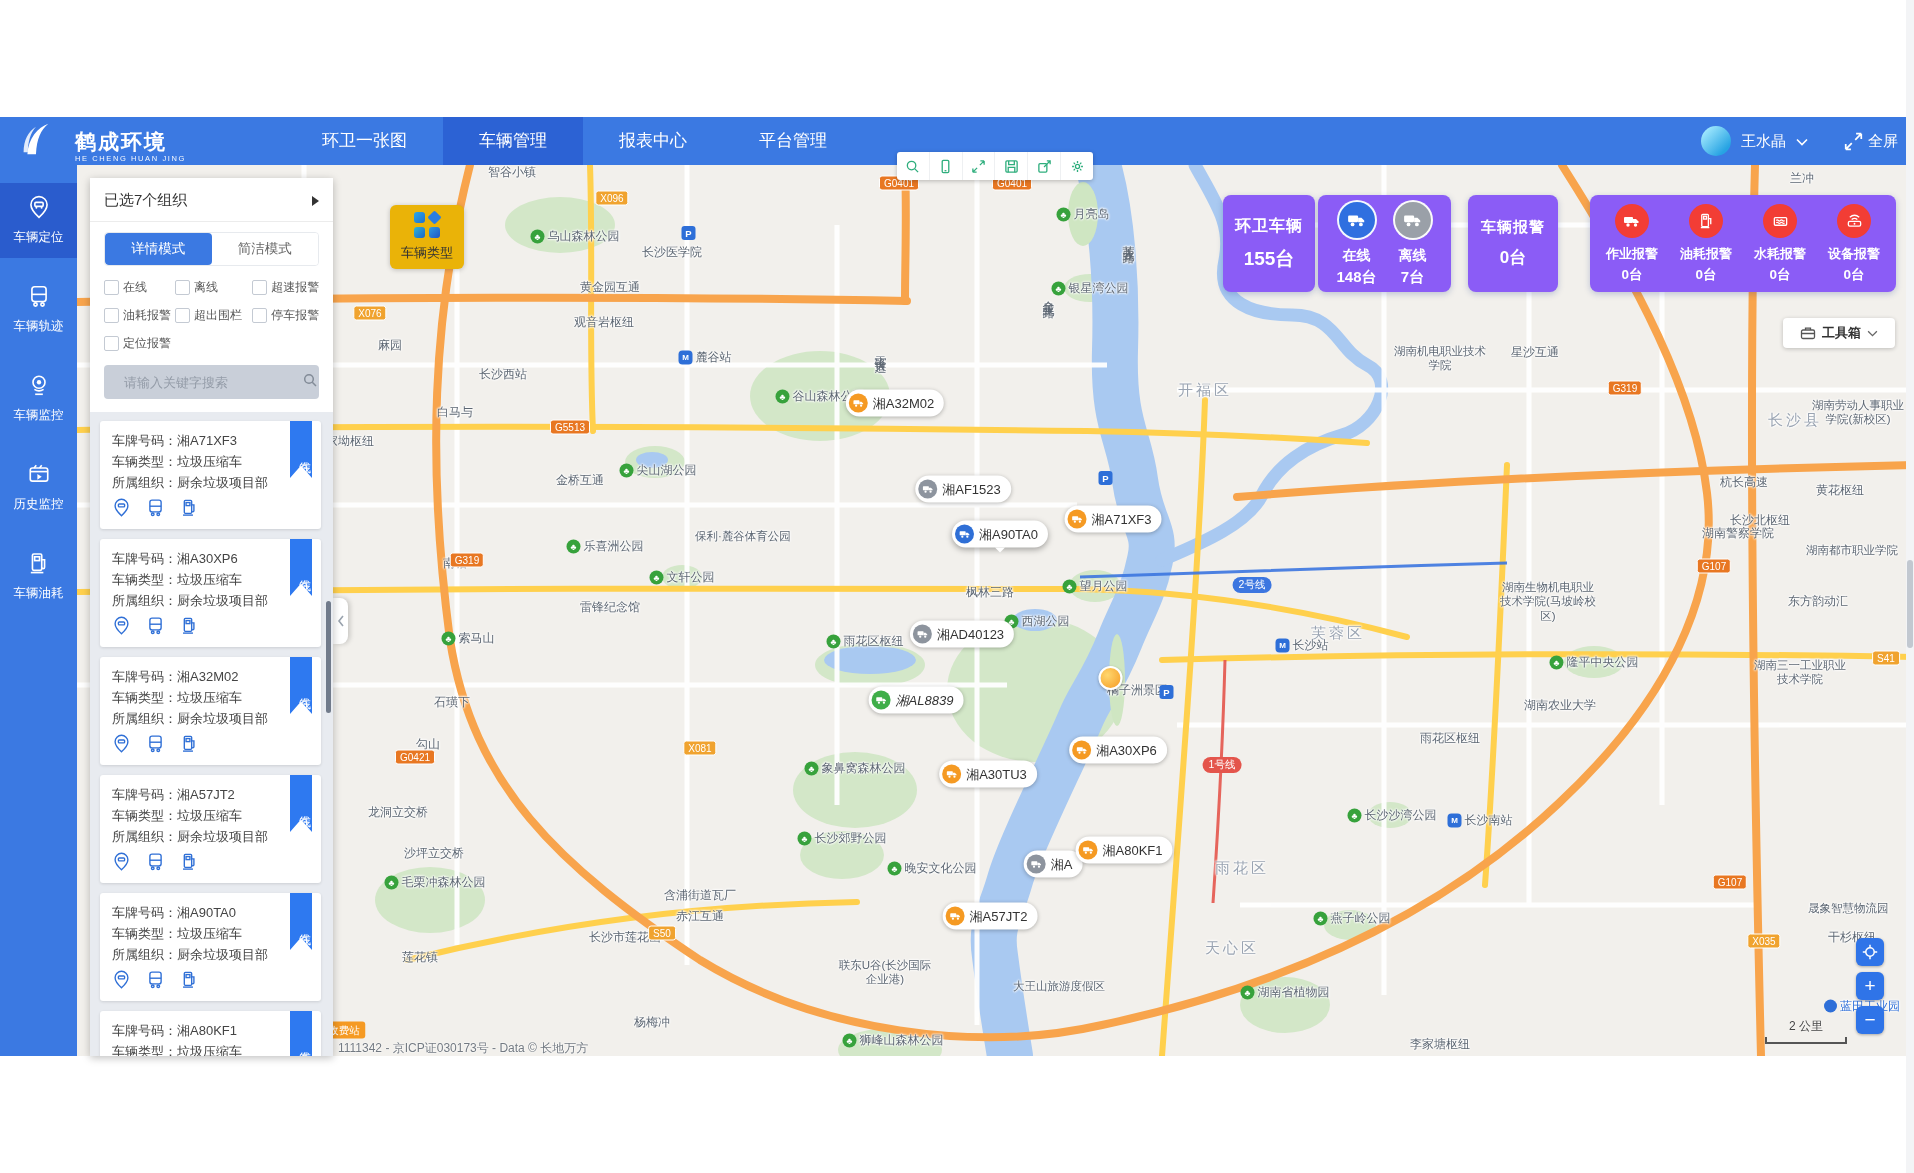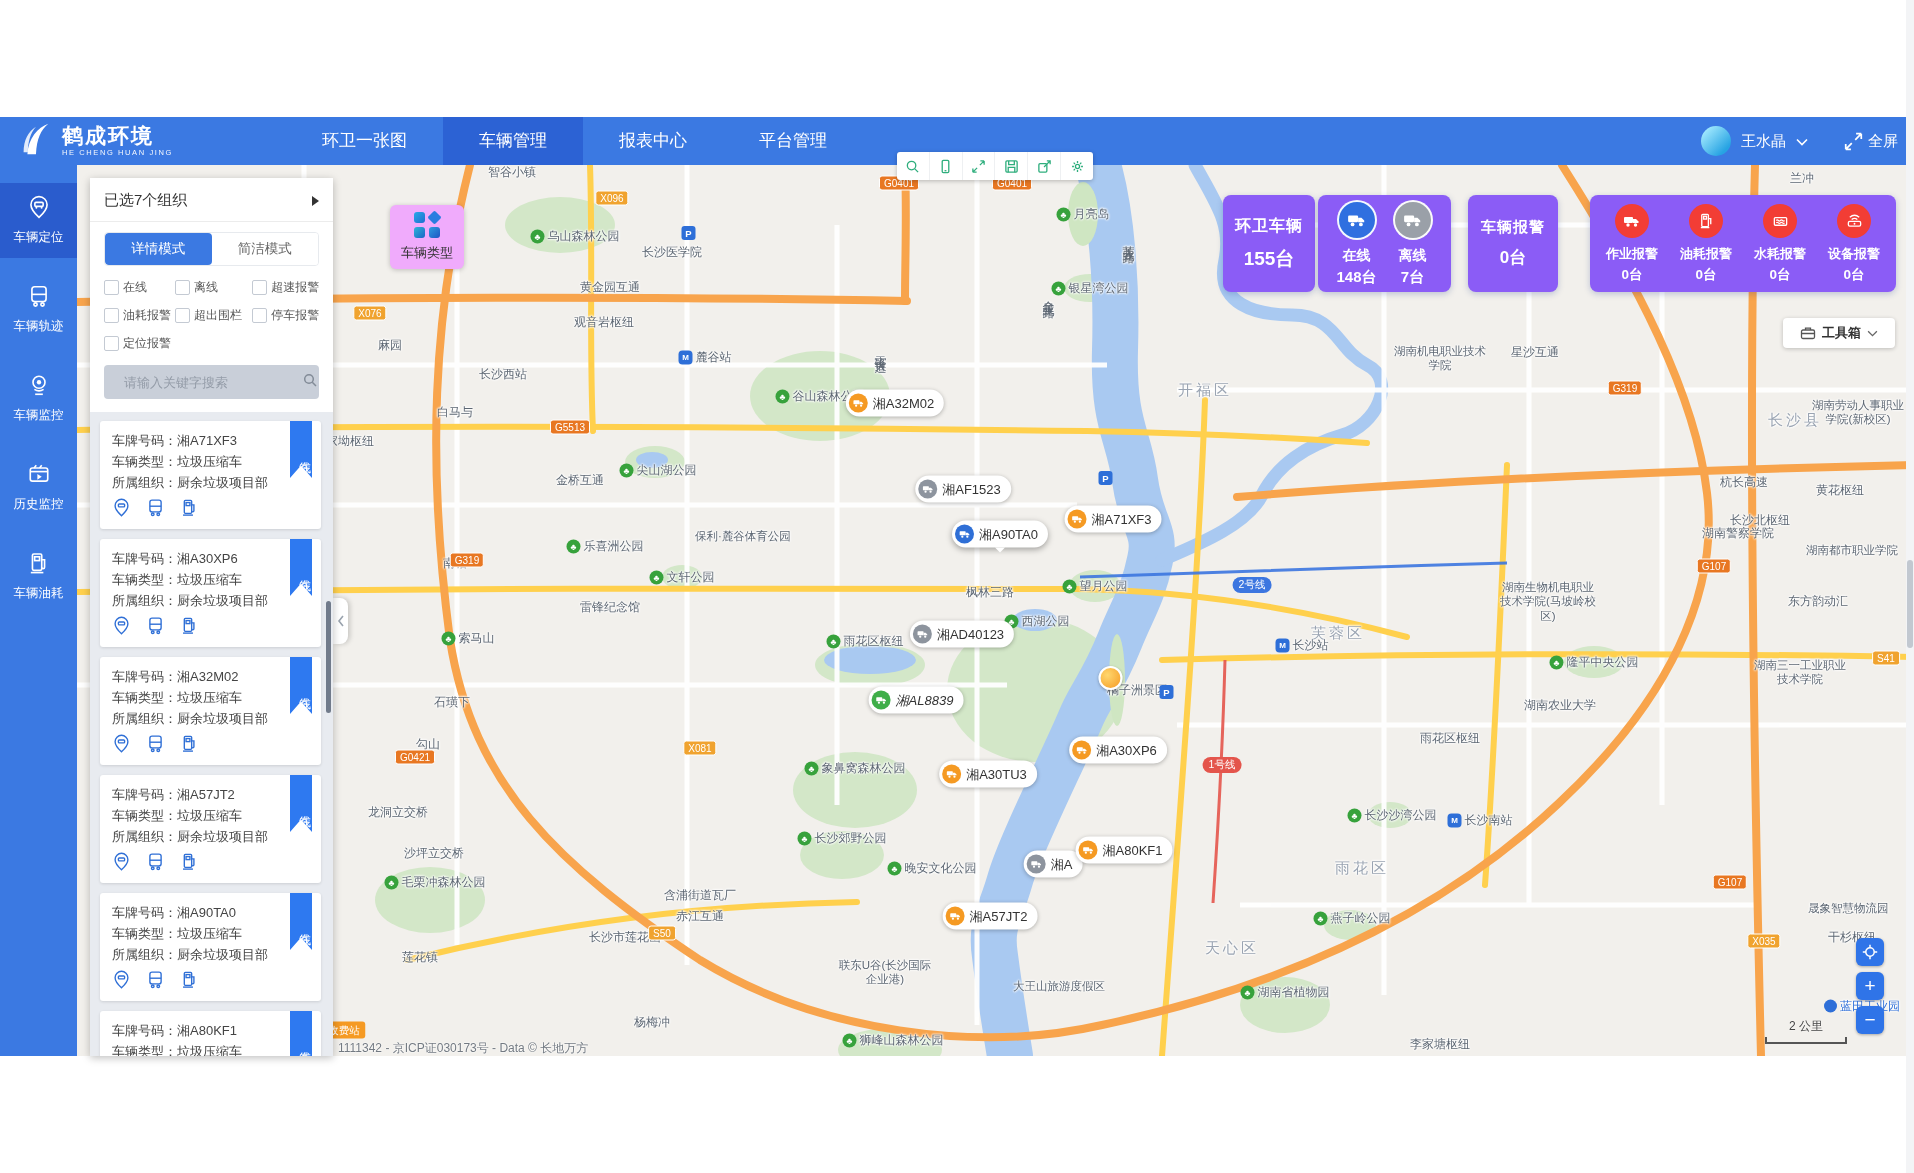--- a/index.html
+++ b/index.html
@@ -3,21 +3,21 @@
 <meta charset="utf-8">
 <style>
   html,body{margin:0;padding:0;background:#fff;}
   body{width:1914px;height:1173px;position:relative;overflow:hidden;
        font-family:"Liberation Sans","DejaVu Sans",sans-serif;
        -webkit-font-smoothing:antialiased;}
 
   
   .navbar{position:absolute;left:0;top:117px;width:100%;height:48px;background:#3b79e2;
           display:flex;align-items:center;color:#fff;z-index:40;}
-  .brand{display:flex;align-items:center;gap:8px;margin-left:16px;width:230px;}
+  .brand{display:flex;align-items:flex-end;gap:21px;margin-left:16px;width:230px;}
   .brand-txt{line-height:1;}
   .brand-name{font-size:21px;font-weight:bold;letter-spacing:2px;}
   .brand-sub{font-size:7.5px;letter-spacing:1.6px;margin-top:3px;opacity:.95;}
   .menu{display:flex;height:100%;margin-left:40px;}
   .menu-item{padding:0 36px;line-height:48px;font-size:17px;cursor:pointer;}
   .menu-item.active{background:#2c62d4;}
   .nav-right{position:absolute;right:16px;top:0;height:48px;display:flex;align-items:center;gap:10px;}
   .avatar{width:30px;height:30px;border-radius:50%;background:linear-gradient(135deg,#a7ecff 10%,#27a3e3 80%);}
   .uname{font-size:15px;}
   .fs-group{display:flex;align-items:center;gap:5px;margin-left:26px;font-size:15px;}
@@ -88,21 +88,21 @@
   .vp .vi{width:19px;height:19px;border-radius:50%;display:flex;align-items:center;justify-content:center;flex:0 0 auto;}
   .vp.selected{box-shadow:0 2px 6px rgba(0,0,0,.35);}
   .vp.selected::after{content:"";position:absolute;left:50%;bottom:-5px;margin-left:-5px;border-left:5px solid transparent;
       border-right:5px solid transparent;border-top:5px solid #fff;}
 
   
   .map-toolbar{position:absolute;left:897px;top:152px;width:196px;height:28px;background:#fff;border-radius:3px;
       box-shadow:0 1px 4px rgba(0,0,0,.25);display:flex;z-index:45;}
   .mtb{flex:1;display:flex;align-items:center;justify-content:center;border-right:1px solid #eef0f2;cursor:pointer;}
   .mtb:last-child{border-right:none;}
-  .type-btn{position:absolute;left:390px;top:205px;width:74px;height:64px;background:#f0abfc;border-radius:6px;
+  .type-btn{position:absolute;left:390px;top:205px;width:74px;height:64px;background:#eab308;border-radius:6px;
       box-shadow:0 1px 5px rgba(0,0,0,.22);z-index:28;display:flex;flex-direction:column;align-items:center;justify-content:center;gap:6px;cursor:pointer;}
   .tb-grid{width:26px;height:26px;position:relative;}
   .tb-grid i{position:absolute;width:11px;height:11px;border-radius:3px;background:linear-gradient(135deg,#29a8e8,#1f6fd0);}
   .tb-grid i:nth-child(1){left:0;top:0;}
   .tb-grid i:nth-child(2){right:0;top:0;transform:rotate(45deg) scale(.92);border-radius:2px;background:#2a7de0;}
   .tb-grid i:nth-child(3){left:0;bottom:0;background:linear-gradient(135deg,#2fb5d8,#1b64c8);}
   .tb-grid i:nth-child(4){right:0;bottom:0;background:linear-gradient(135deg,#2f9de0,#2055c4);}
   .type-label{font-size:13px;color:#333;}
 
   .stat{position:absolute;top:195px;height:97px;background:#8b5cf6;border-radius:8px;color:#fff;z-index:27;
@@ -496,21 +496,21 @@
       <div class="pl k-parking" style="left: 1091px; top: 527px;">
         <i class="mk"></i>
         <span></span>
       </div>
       <div class="pl k-district" style="left: 1128px; top: 225px;">
         <span>开福区</span>
       </div>
       <div class="pl k-district" style="left: 1261px; top: 468px;">
         <span>芙蓉区</span>
       </div>
-      <div class="pl k-district" style="left: 1285px; top: 703px;">
+      <div class="pl k-district" style="left: 1165px; top: 703px;">
         <span>雨花区</span>
       </div>
       <div class="pl k-district" style="left: 1155px; top: 783px;">
         <span>天心区</span>
       </div>
       <div class="pl k-district" style="left: 1718px; top: 255px;">
         <span>长沙县</span>
       </div>
       <div class="pl k-metro" style="left: 1225px; top: 480px;">
         <i class="mk"></i>

